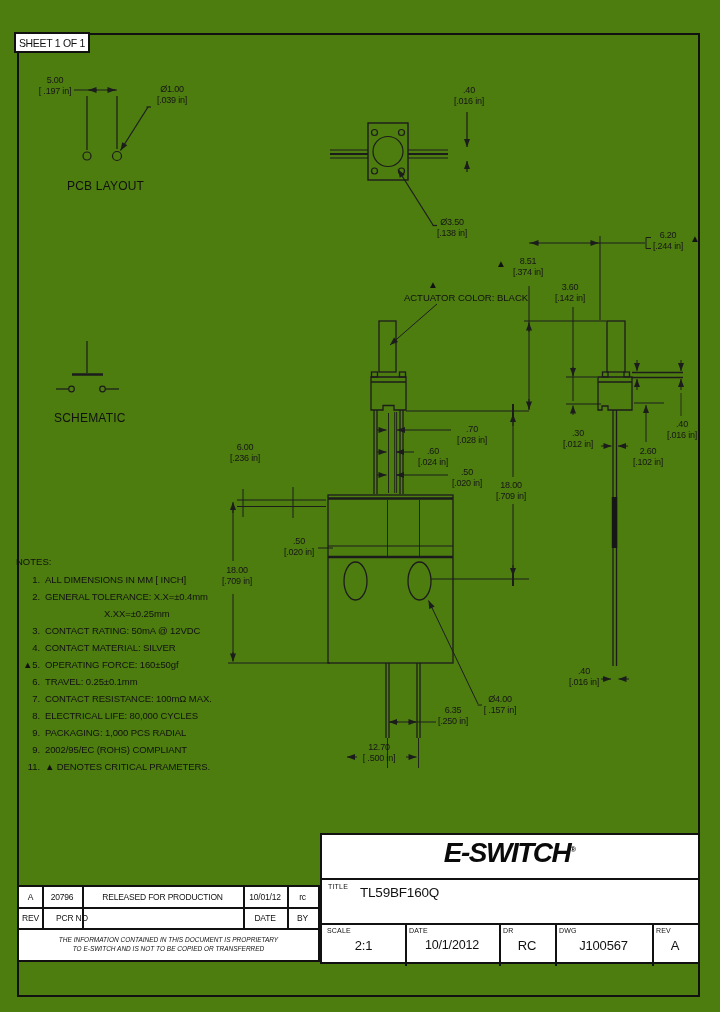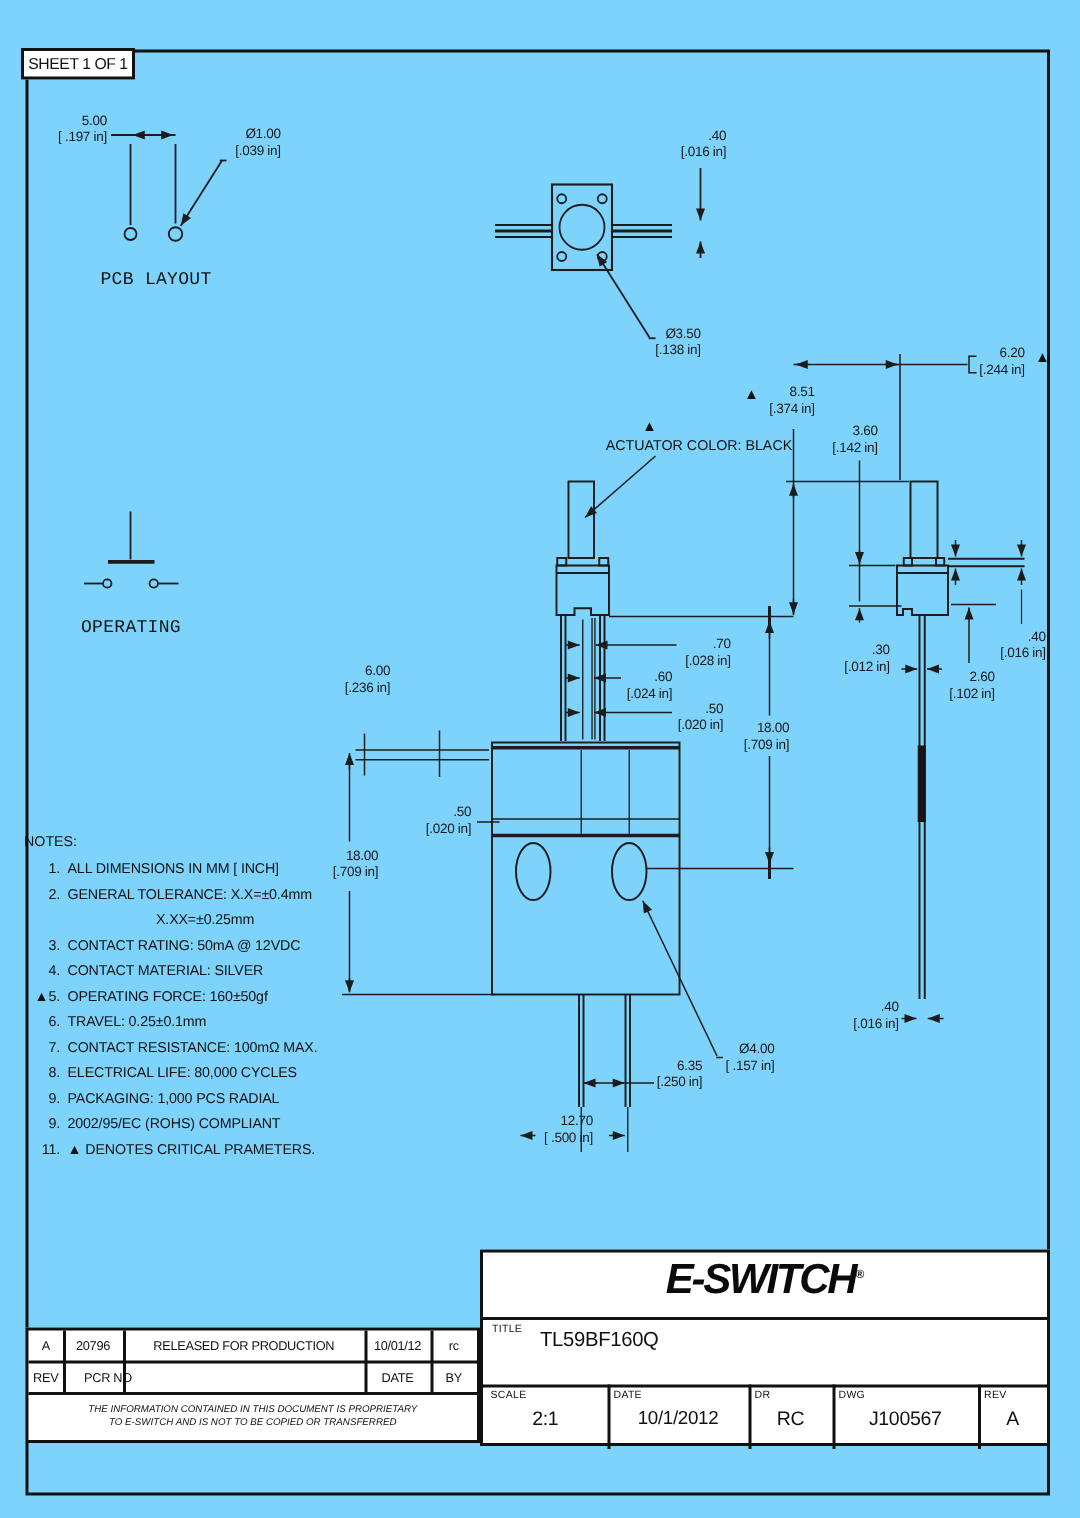--- a/index.html
+++ b/index.html
@@ -1,26 +1,26 @@
 <!DOCTYPE html>
 <html><head>
 <meta charset="utf-8">
 <style>
   html,body{margin:0;padding:0;background:#e8e8e8;}
-  .page{position:relative;width:720px;height:1012px;background:#7dd3fc;overflow:hidden;
+  .page{position:relative;width:720px;height:1012px;background:#4d7c0f;overflow:hidden;
         font-family:"Liberation Sans",sans-serif;color:#111;}
   .frame{position:absolute;left:17px;top:33px;width:683px;height:964px;border:2px solid #111;box-sizing:border-box;}
   svg.lines{position:absolute;left:0;top:0;pointer-events:none;}
   .sheetbox{position:absolute;left:14px;top:32px;width:76px;height:21px;background:#fff;
             border:2px solid #111;box-sizing:border-box;display:flex;align-items:center;justify-content:center;
             font-size:10.5px;letter-spacing:-0.3px;z-index:5;}
   .dim{position:absolute;transform:translateX(-50%);text-align:center;white-space:nowrap;
        font-size:9px;line-height:10.5px;letter-spacing:-0.2px;color:#161616;z-index:3;}
-  .dim span{display:block;text-align:right;}
-  .viewlabel{position:absolute;font-size:12px;letter-spacing:0.2px;color:#111;white-space:nowrap;z-index:3;font-family:Liberation Mono, monospace;}
+  .dim span{display:block;}
+  .viewlabel{position:absolute;font-size:12px;letter-spacing:0.2px;color:#111;white-space:nowrap;z-index:3;}
   .tri{position:absolute;font-size:10px;color:#111;line-height:10px;z-index:3;}
   .callout{position:absolute;transform:translateX(-50%);text-align:center;font-size:9.5px;line-height:12px;
            white-space:nowrap;color:#111;z-index:3;}
   .notes{position:absolute;left:0;top:0;z-index:3;}
   .notes-h{position:absolute;left:16px;top:556px;font-size:9.5px;}
   .nl{position:absolute;left:14px;font-size:9.5px;white-space:nowrap;letter-spacing:-0.1px;}
   .nn{display:inline-block;width:26px;text-align:right;margin-right:5px;}
   .ind{padding-left:59px;}
   .revtab{position:absolute;left:17px;top:885px;width:303px;height:77px;border:2px solid #111;box-sizing:border-box;z-index:4;background:#fff;}
   .revtab .hl{position:absolute;left:0;width:100%;height:1.5px;background:#111;}
@@ -196,21 +196,21 @@
       <line x1="601" y1="679" x2="611" y2="679" marker-end="url(#m)"></line>
       <line x1="629" y1="679" x2="618.5" y2="679" marker-end="url(#m)"></line>
     </g>
   </svg>
 
   <div class="sheetbox">
     <span>SHEET 1 OF 1</span>
   </div>
 
   <div class="viewlabel" style="left:67px;top:179px">PCB LAYOUT</div>
-  <div class="viewlabel" style="left:54px;top:411px">OPERATING</div>
+  <div class="viewlabel" style="left:54px;top:411px">SCHEMATIC</div>
 
   <div class="callout" style="left:466px;top:292px">
     <span>ACTUATOR COLOR:</span>
     <span>BLACK</span>
   </div>
 
   <span class="tri" style="left:428px;top:280px">▲</span>
   <span class="tri" style="left:496px;top:259px">▲</span>
   <span class="tri" style="left:690px;top:234px">▲</span>
 

